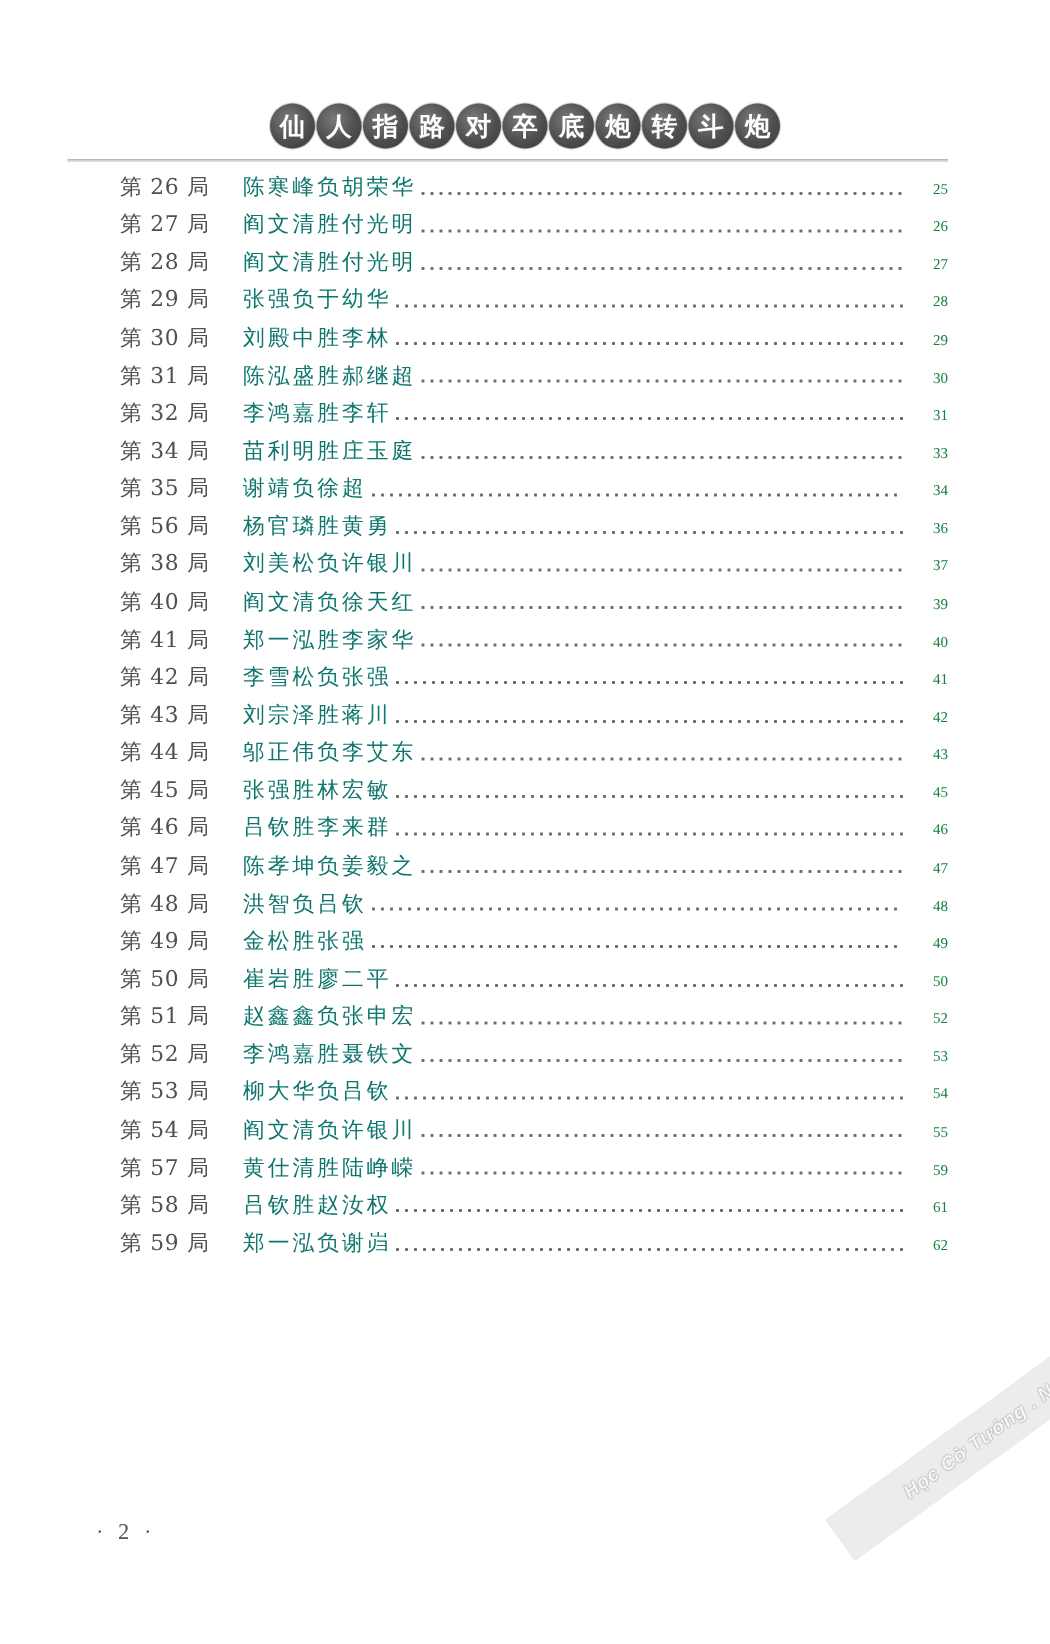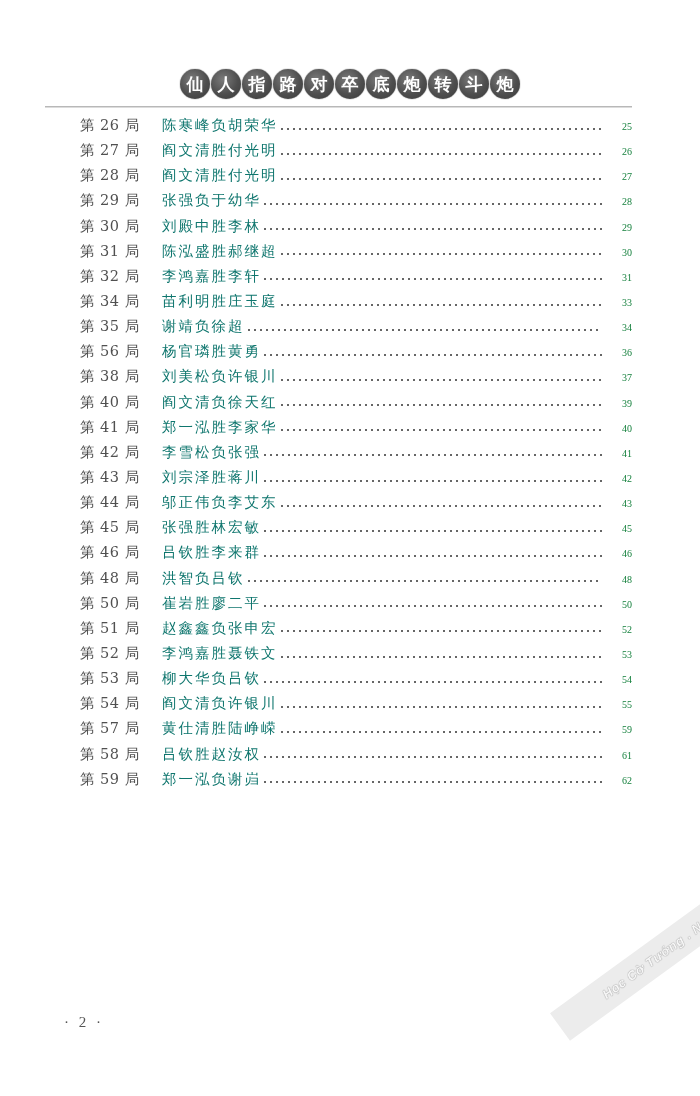--- a/index.html
+++ b/index.html
@@ -172,24 +172,36 @@
       <span class="leader"></span>
       <span class="page-no">45</span>
     </div>
     <div class="toc-row">
       <span class="game-no">第 46 局</span>
       <span class="game-title">吕钦胜李来群</span>
       <span class="leader"></span>
       <span class="page-no">46</span>
     </div>
     <div class="toc-row">
+      <span class="game-no">第 47 局</span>
+      <span class="game-title">陈孝坤负姜毅之</span>
+      <span class="leader"></span>
+      <span class="page-no">47</span>
+    </div>
+    <div class="toc-row">
       <span class="game-no">第 48 局</span>
       <span class="game-title">洪智负吕钦</span>
       <span class="leader"></span>
       <span class="page-no">48</span>
+    </div>
+    <div class="toc-row">
+      <span class="game-no">第 49 局</span>
+      <span class="game-title">金松胜张强</span>
+      <span class="leader"></span>
+      <span class="page-no">49</span>
     </div>
     <div class="toc-row">
       <span class="game-no">第 50 局</span>
       <span class="game-title">崔岩胜廖二平</span>
       <span class="leader"></span>
       <span class="page-no">50</span>
     </div>
     <div class="toc-row">
       <span class="game-no">第 51 局</span>
       <span class="game-title">赵鑫鑫负张申宏</span>

